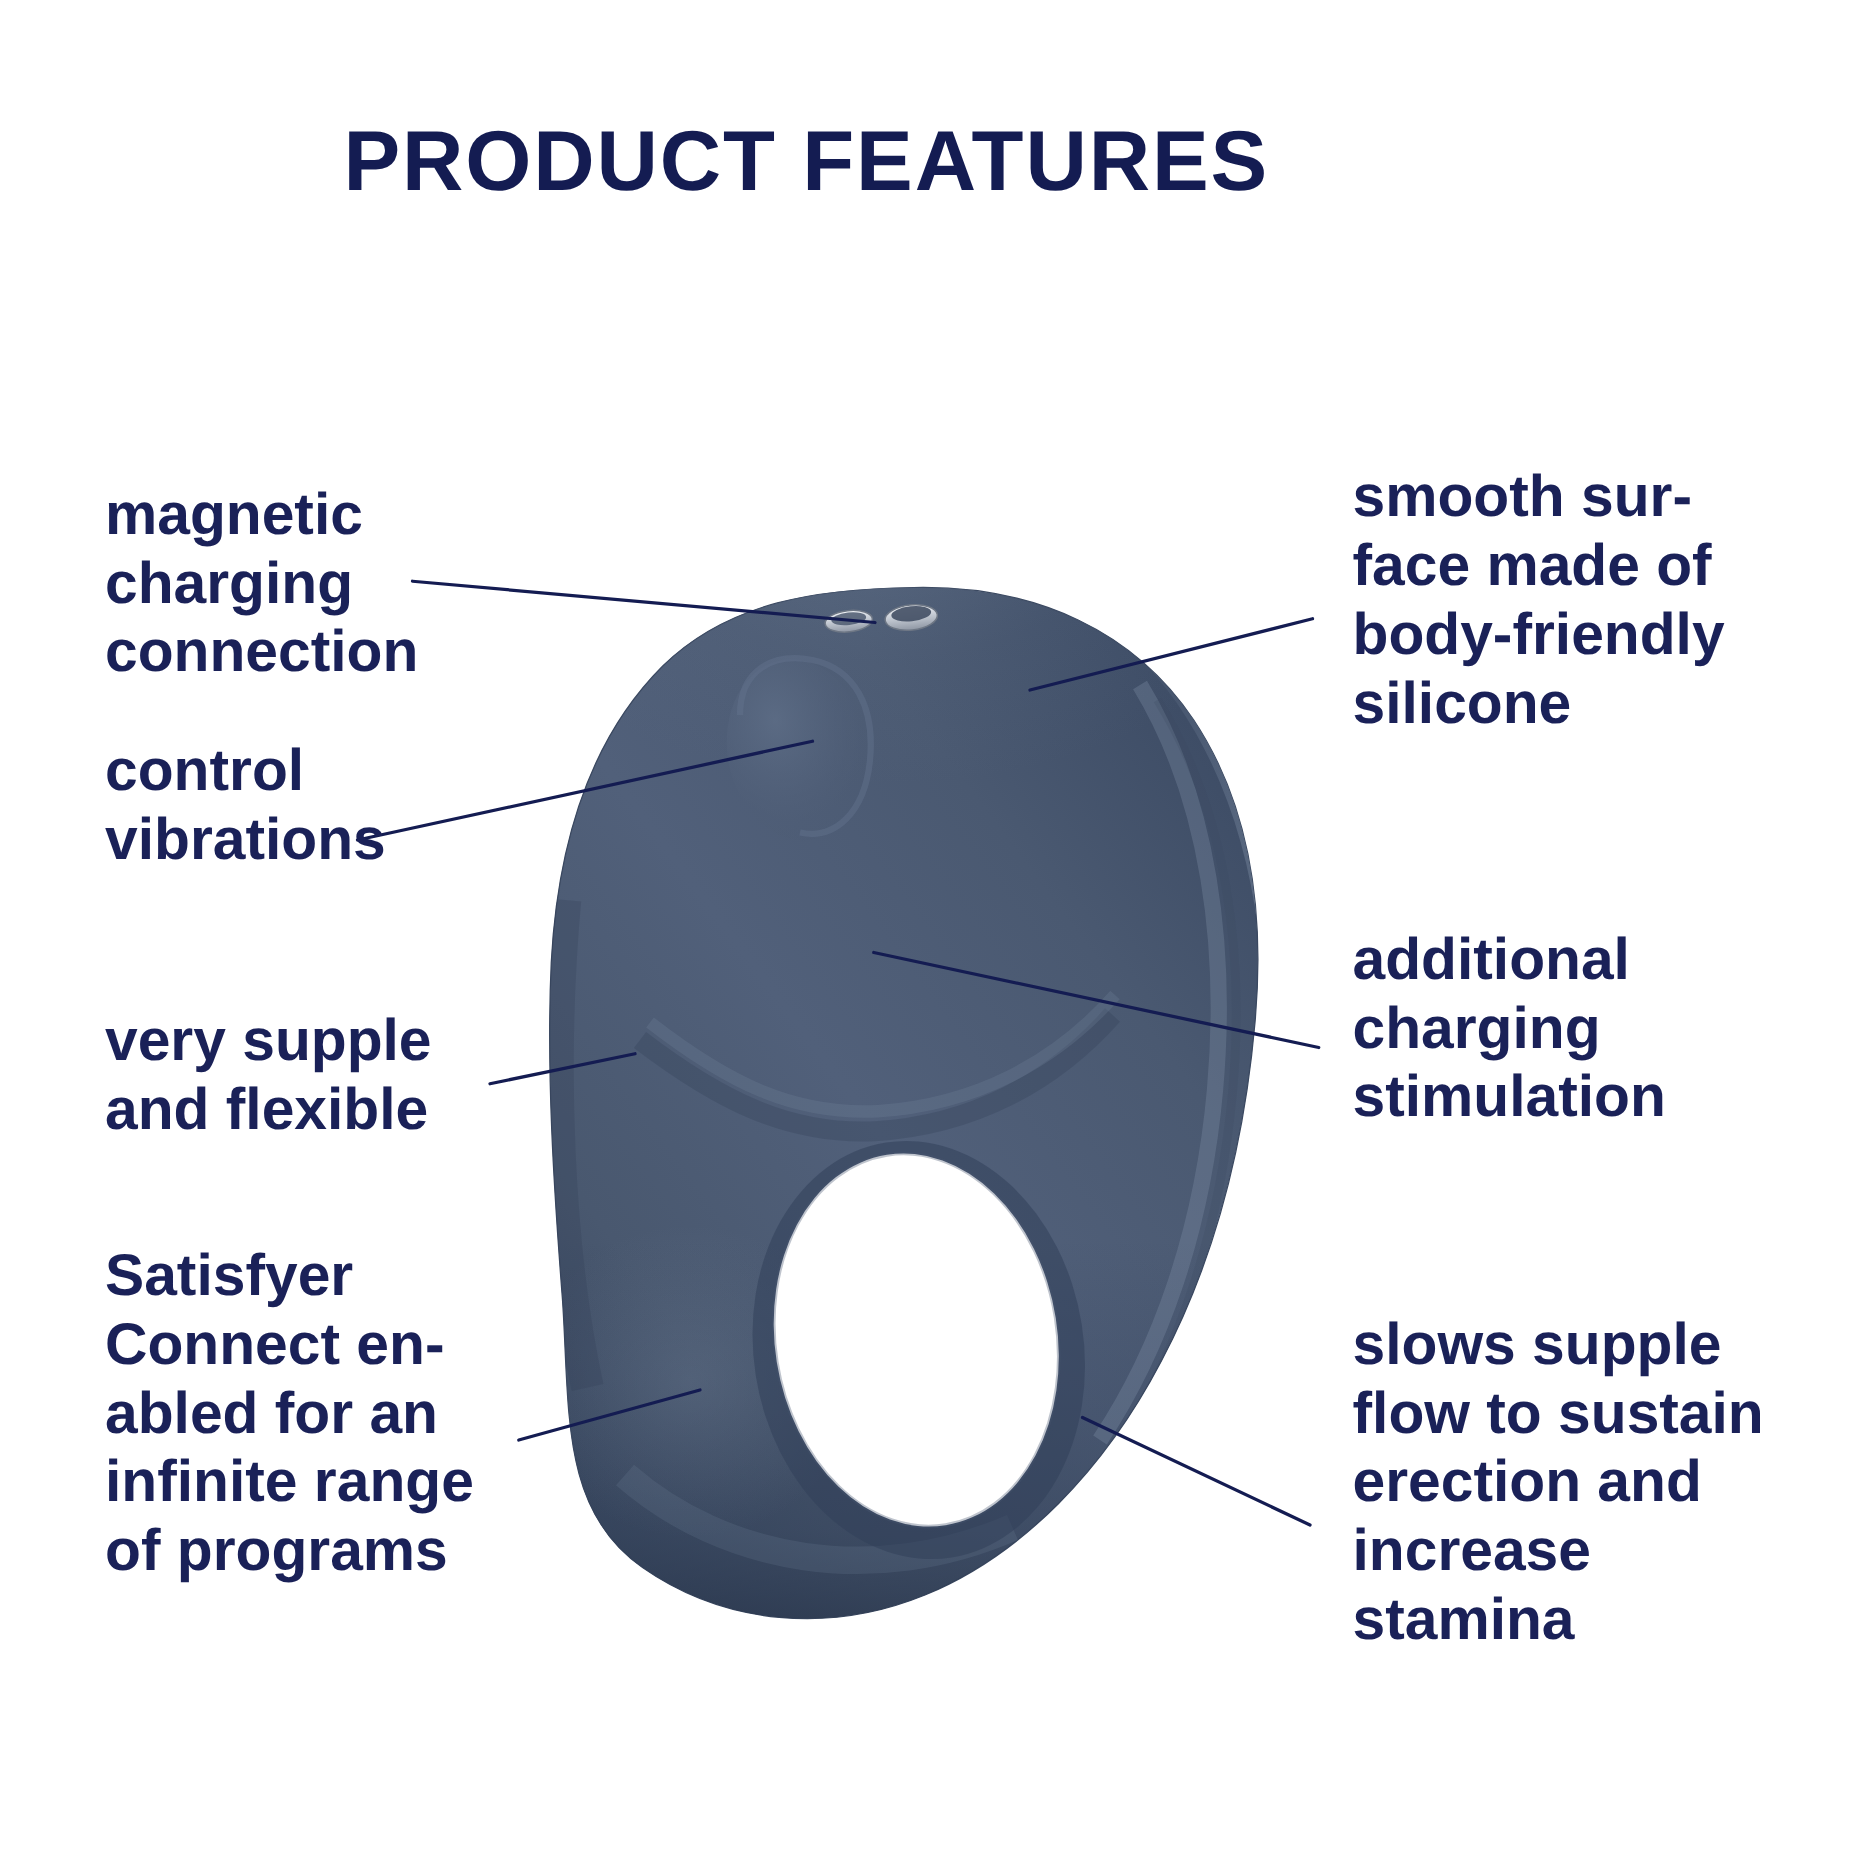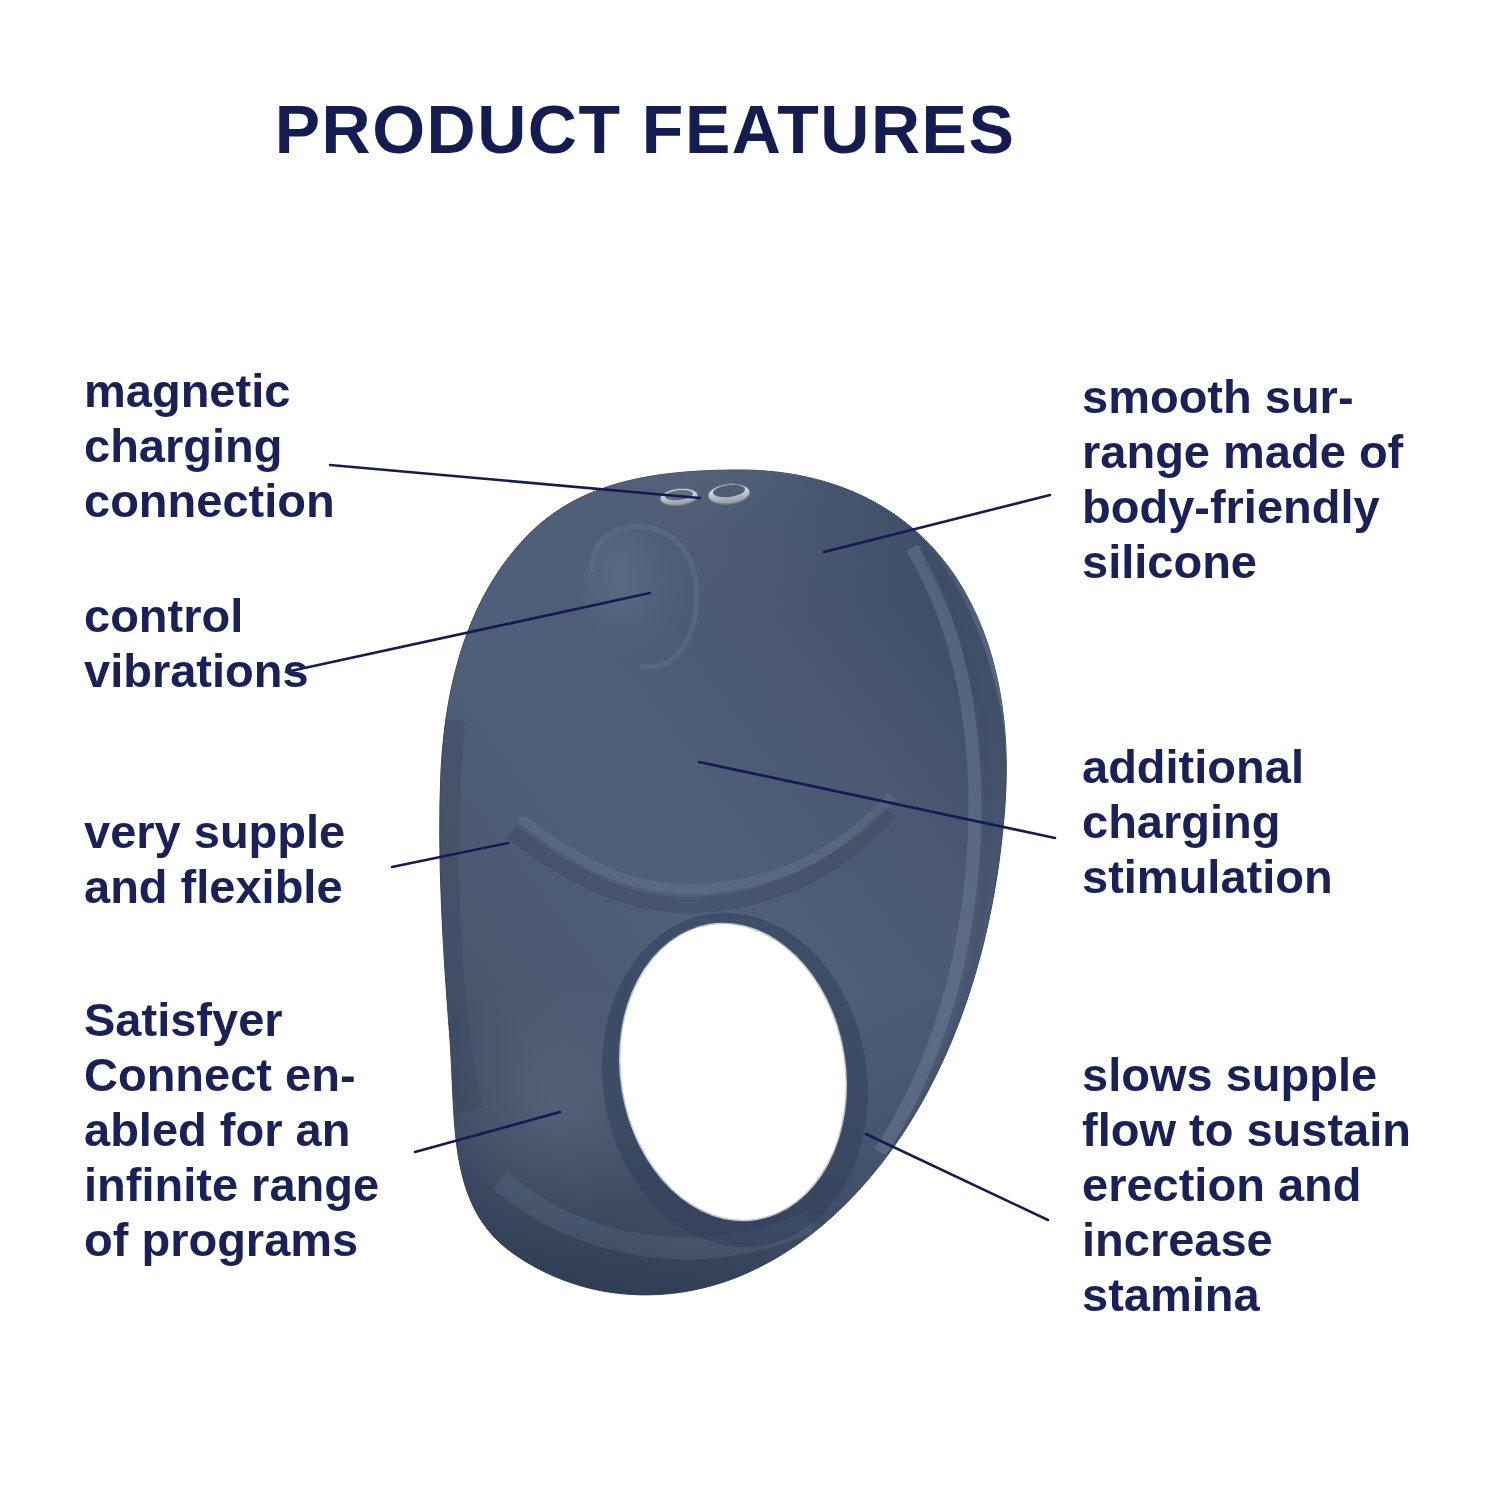--- a/index.html
+++ b/index.html
@@ -223,38 +223,38 @@
 
     <line class="leader" x1="1050" y1="495" x2="824" y2="552"></line>
 
     <line class="leader" x1="1055" y1="838" x2="699" y2="762"></line>
 
     <line class="leader" x1="1048" y1="1220" x2="866" y2="1134"></line>
   </svg>
 
   <div class="page-title">PRODUCT FEATURES</div>
 
-  <div class="label left" style="left:84px; top:364px; width:330px;">magnetic
+  <div class="label left" style="left:84px; top:384px; width:330px;">magnetic
 charging
 connection</div>
 
   <div class="label left" style="left:84px; top:589px; width:330px;">control
 vibrations</div>
 
   <div class="label left" style="left:84px; top:805px; width:340px;">very supple
 and flexible</div>
 
   <div class="label left" style="left:84px; top:993px; width:340px;">Satisfyer
 Connect en-
 abled for an
 infinite range
 of programs</div>
 
   <div class="label right" style="left:1082px; top:370px; width:360px;">smooth sur-
-range made of
+face made of
 body-friendly
 silicone</div>
 
   <div class="label right" style="left:1082px; top:740px; width:360px;">additional
 charging
 stimulation</div>
 
   <div class="label right" style="left:1082px; top:1048px; width:370px;">slows supple
 flow to sustain
 erection and

